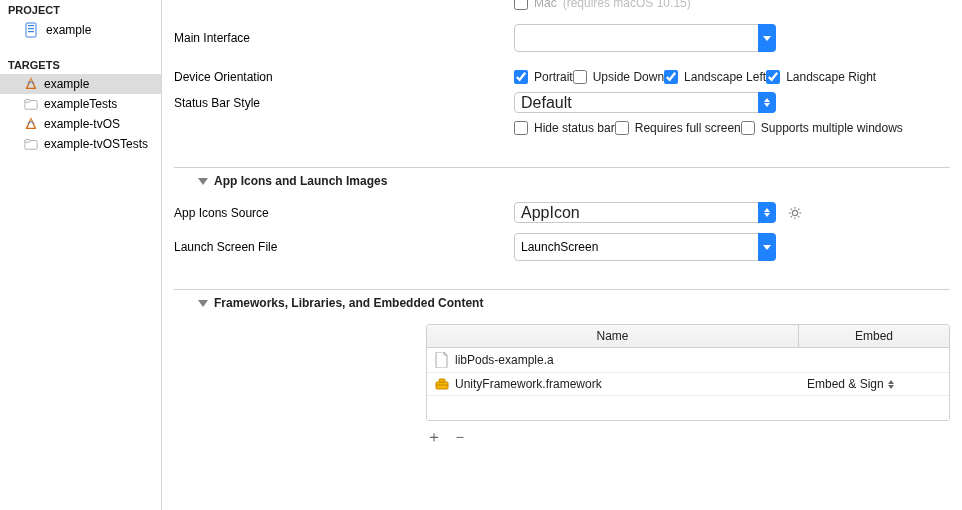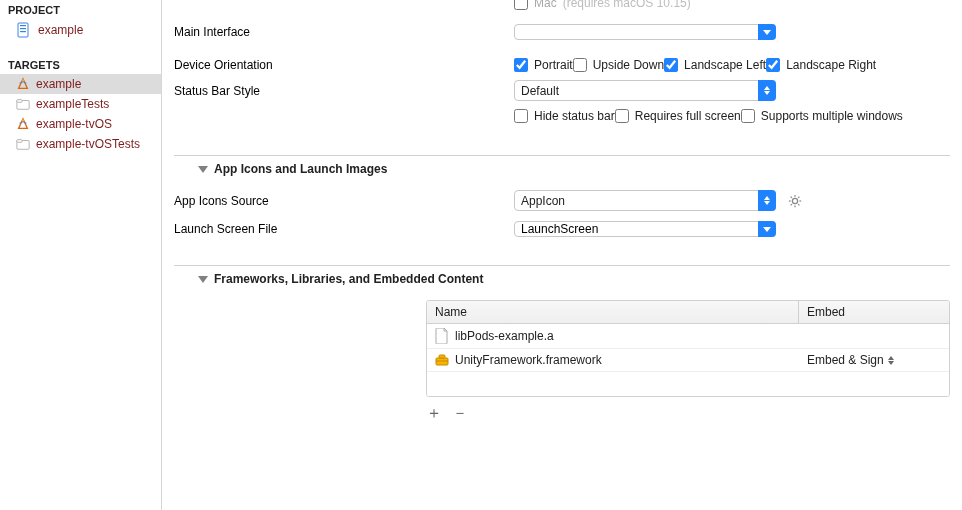--- a/index.html
+++ b/index.html
@@ -22,23 +22,23 @@
     .sidebar .header {
       font-weight: 700;
       font-size: 11px;
       padding: 2px 8px 3px 8px;
       color: #222;
     }
     .side-item {
       display: flex;
       align-items: center;
       gap: 6px;
-      padding: 3px 6px 3px 16px;
+      padding: 3px 6px 3px 24px;
       cursor: default;
-      color: #7f1d1d;
+      color: #000000;
     }
     .side-item.selected { background: #dcdcdc; }
     .side-icon { width: 16px; height: 16px; display: inline-flex; align-items: center; justify-content: center; flex-shrink: 0; }
     
     .main {
       flex: 1;
       overflow: auto;
       padding: 0 12px 20px 12px;
     }
     .row {
@@ -54,21 +54,21 @@
     .field-col {
       flex: 1;
       display: flex;
       align-items: center;
       gap: 6px;
     }
     .mac-row { margin-top: -4px; margin-bottom: 8px; }
     .mac-row .field-col { color: #a9a9a9; }
     .main-iface-input {
       width: 262px;
-      height: 16px;
+      height: 28px;
       border: 1px solid #c8c8c8;
       border-radius: 4px;
       position: relative;
       background: #fff;
       display: flex;
     }
     .blue-cap {
       position: absolute;
       right: -1px; top: -1px; bottom: -1px;
       width: 18px;
@@ -101,21 +101,21 @@
     .orientation-block { margin-top: 18px; align-items: flex-start; }
     .statusbar-block { margin-top: 4px; }
     .select-ish {
       width: 262px; height: 21px;
       border: 1px solid #c8c8c8;
       border-radius: 4px;
       background: #fff;
       position: relative;
       display: flex; align-items: center;
       padding: 0 22px 0 6px;
-      font-size: 12px;
+      font-size: 16px;
     }
     .updown-cap {
       position: absolute; right: -1px; top: -1px; bottom: -1px;
       width: 18px; background: #1f83ff; border-radius: 0 4px 4px 0;
       display: flex; flex-direction: column; align-items: center; justify-content: center; gap: 1px;
     }
     .updown-cap .tri-up, .updown-cap .tri-dn {
       width: 0; height: 0;
       border-left: 3px solid transparent;
       border-right: 3px solid transparent;
@@ -154,20 +154,21 @@
     }
     
     .fw-table {
       margin-left: 252px;
       width: 660px;
       max-width: calc(100% - 252px);
       border: 1px solid #d0d0d0;
       border-radius: 3px;
       overflow: hidden;
       font-size: 12px;
+      text-align: center;
     }
     .fw-head {
       display: flex;
       background: linear-gradient(#f7f7f7,#efefef);
       border-bottom: 1px solid #d0d0d0;
     }
     .fw-head div { padding: 4px 8px; }
     .fw-name-col { flex: 1; border-right: 1px solid #d0d0d0; }
     .fw-embed-col { width: 150px; }
     .fw-row {

